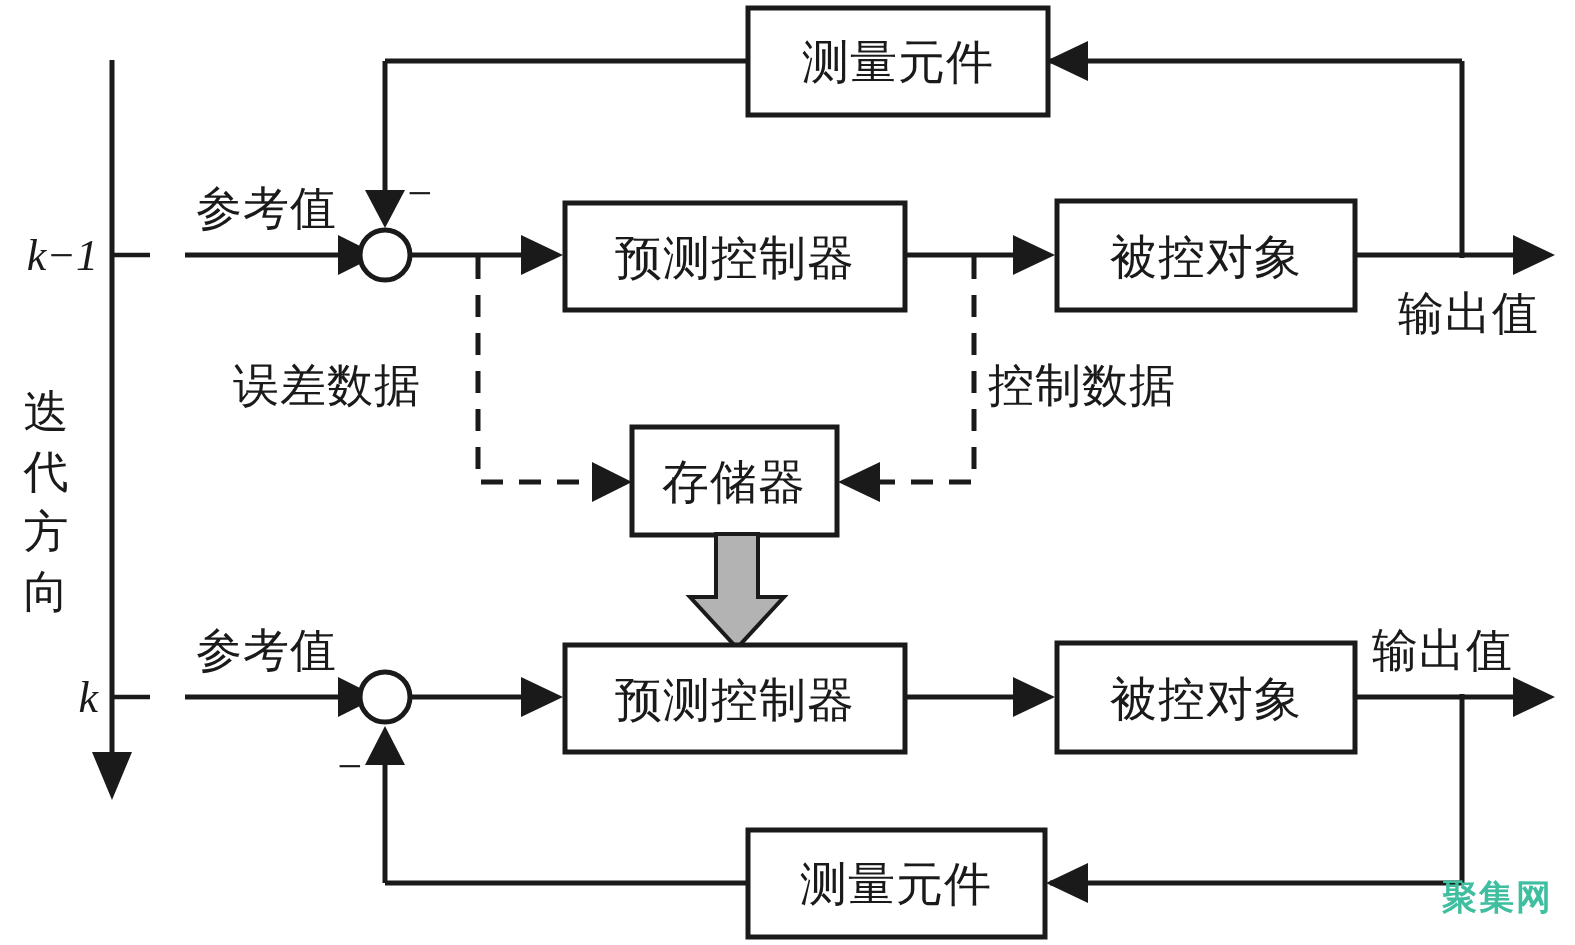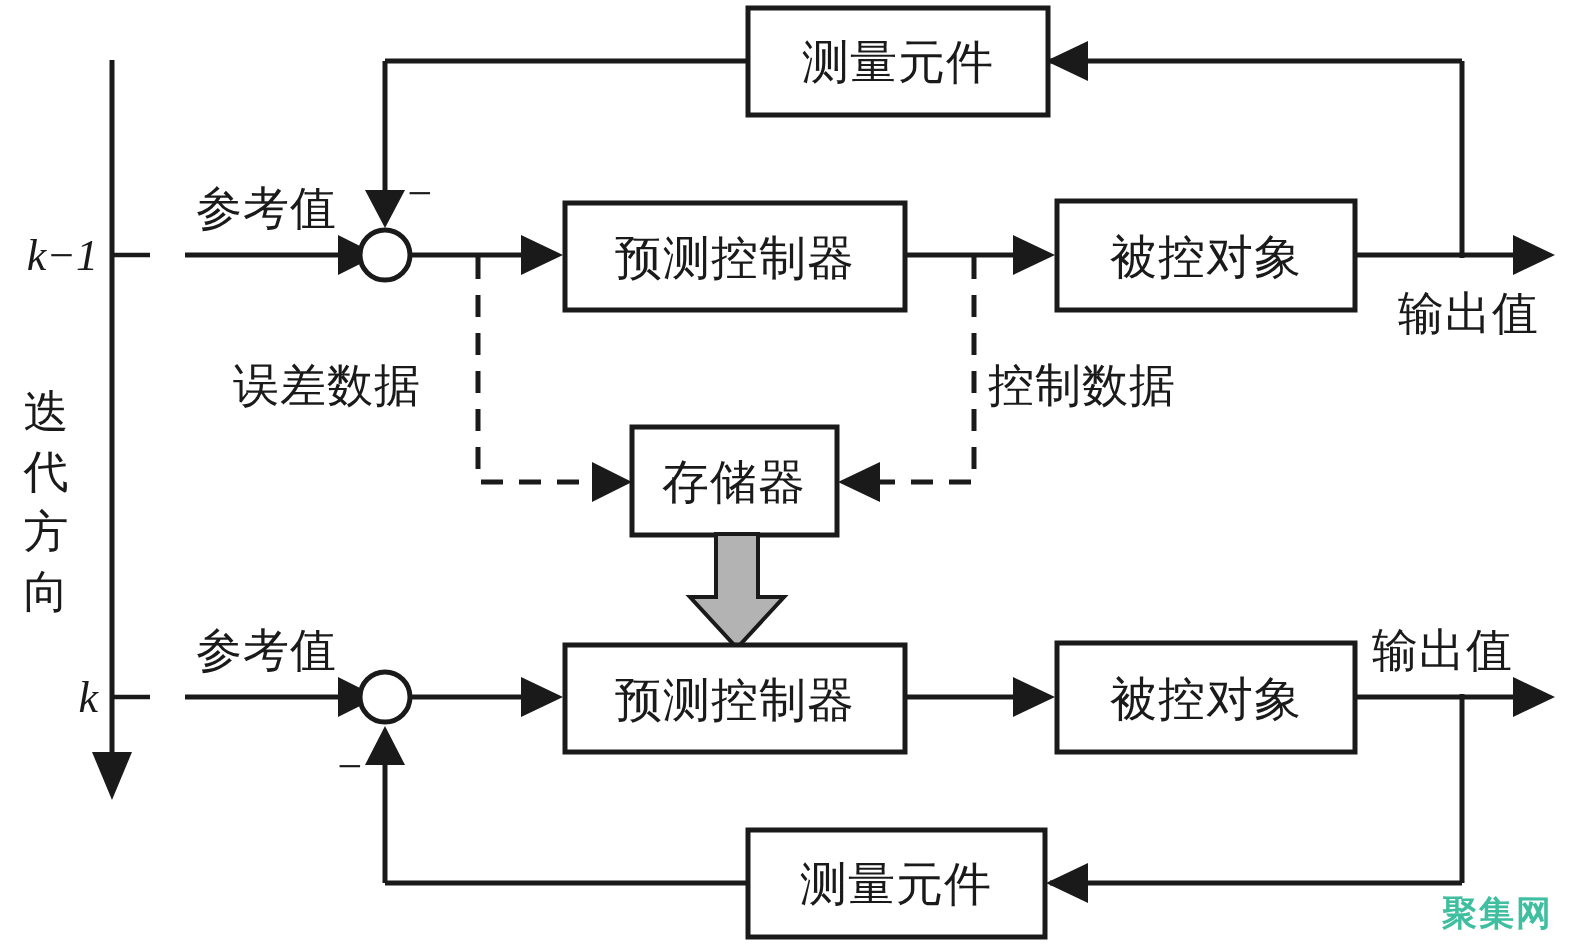--- a/index.html
+++ b/index.html
@@ -93,21 +93,21 @@
   .minus-sign {
     font-family: "Liberation Serif", "DejaVu Serif", serif;
     font-size: 44px;
     fill: #1a1a1a;
     text-anchor: middle;
     dominant-baseline: central;
   }
   .watermark-text {
     position: absolute;
     right: 22px;
-    bottom: 8px;
+    bottom: 24px;
     font-family: Liberation Sans, sans-serif;
     font-size: 35px;
     font-weight: bold;
     letter-spacing: 2px;
     white-space: nowrap;
   }
 </style>
 </head>
 <body>
 

